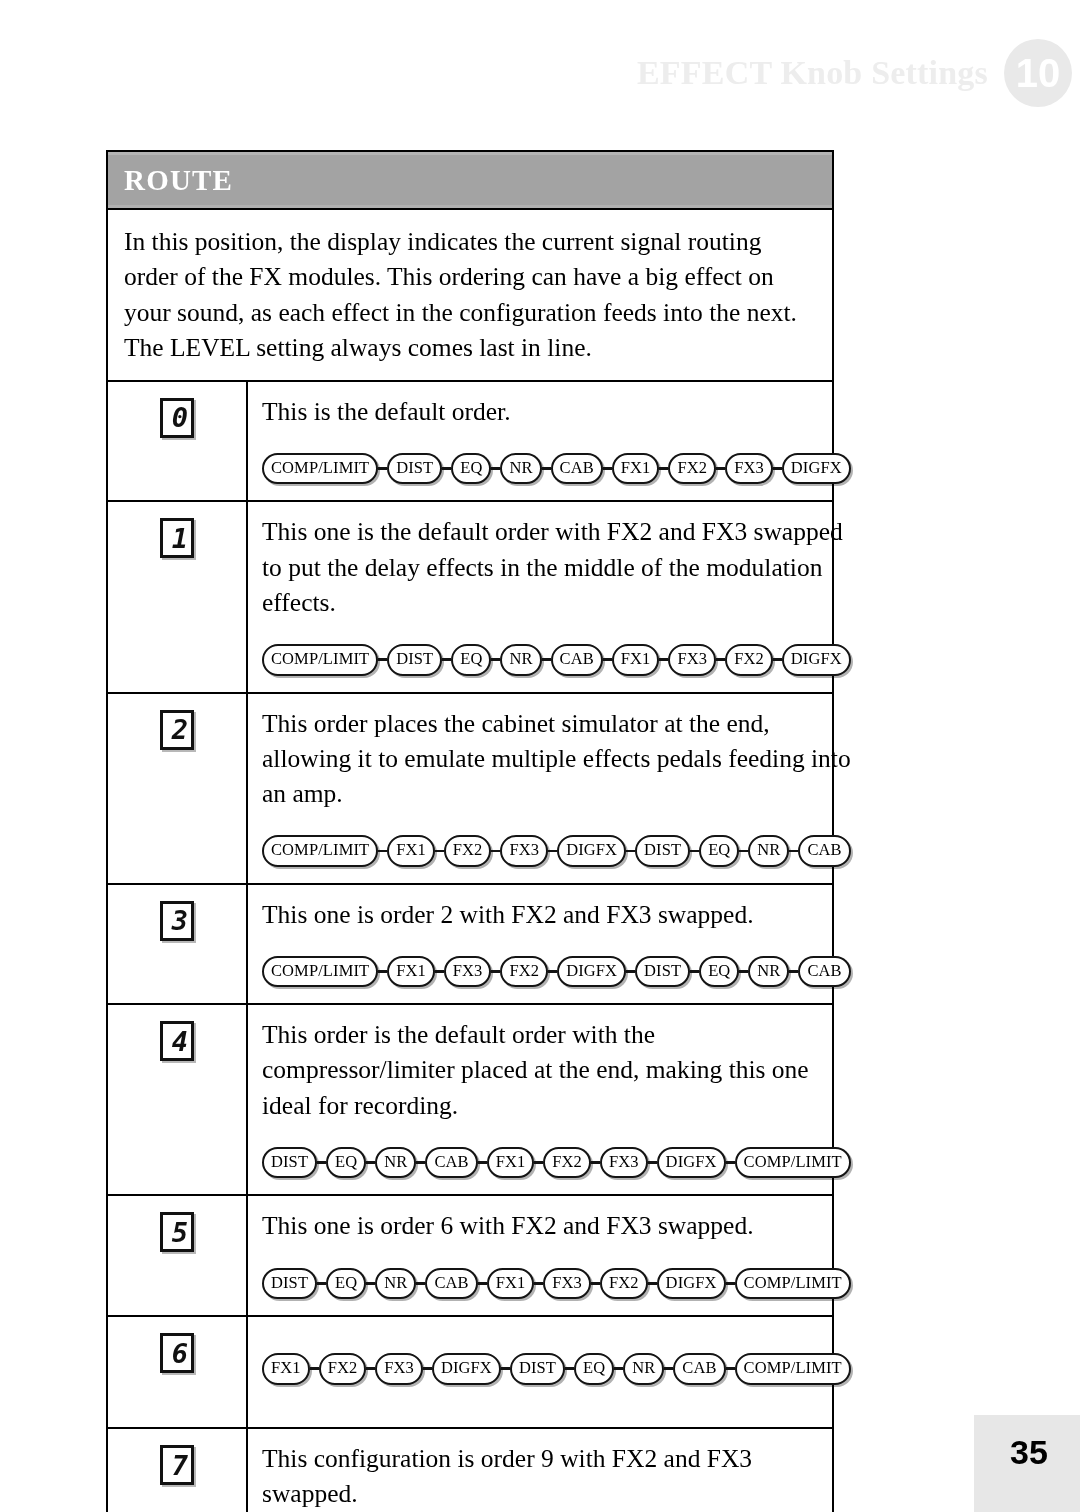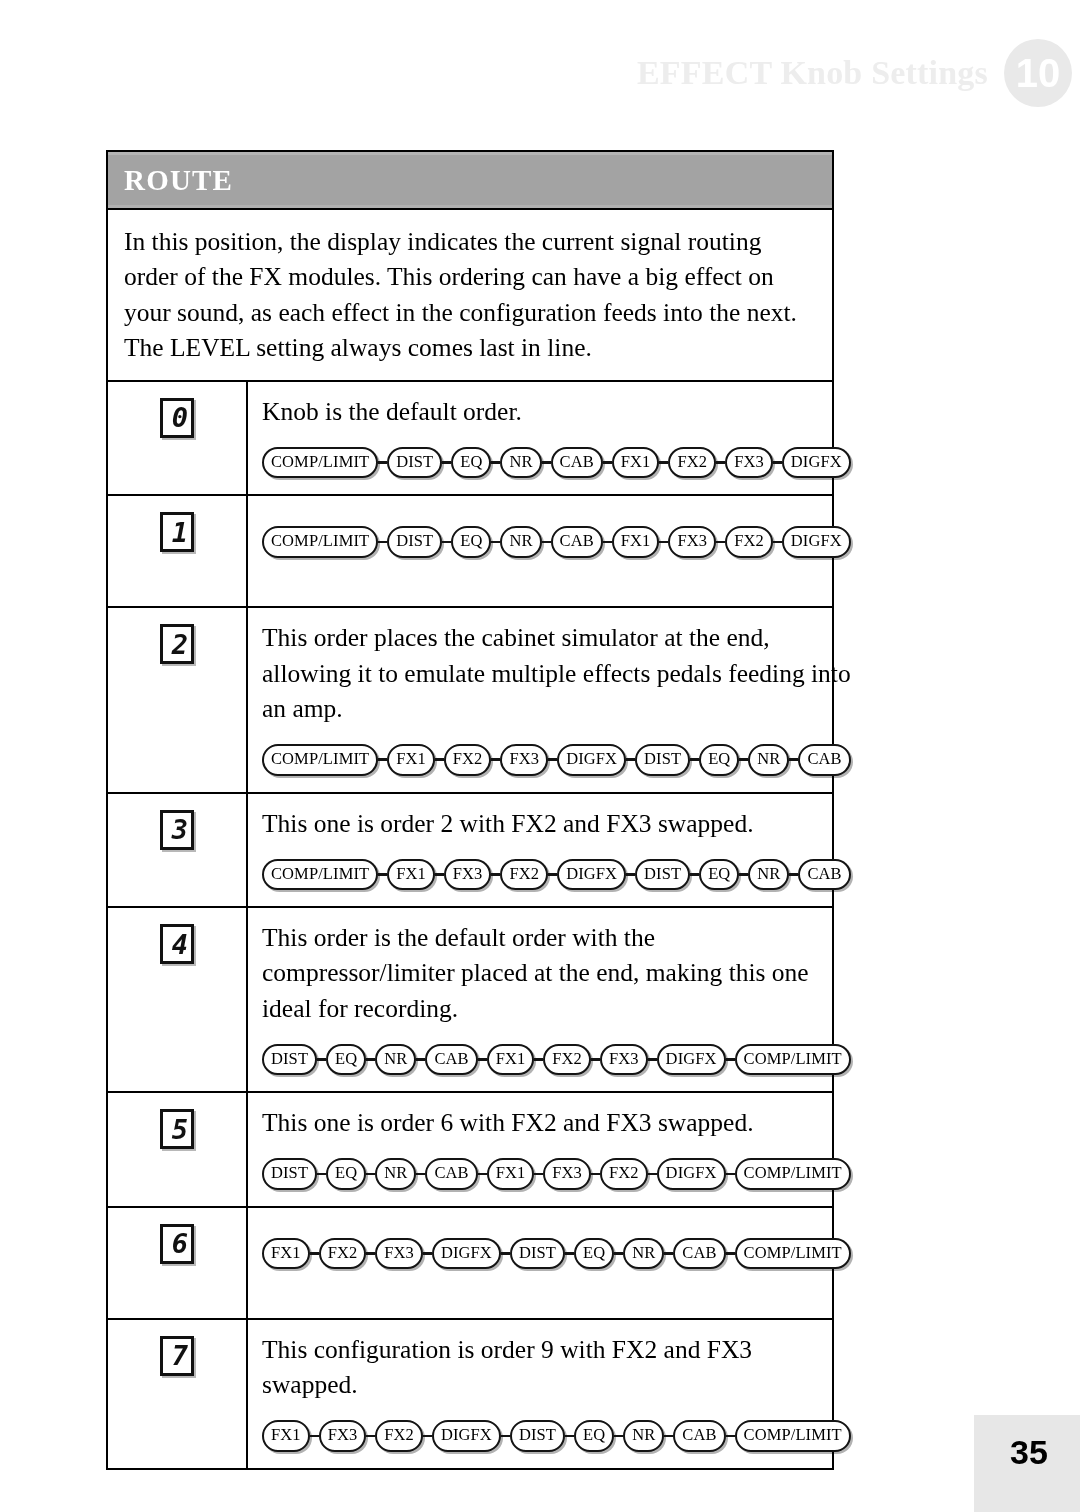--- a/index.html
+++ b/index.html
@@ -144,21 +144,21 @@
     line-height: 1.38;
     color: #000000;
     margin: 0 0 6px 0;
   }
 
   
   .chain {
     display: flex;
     align-items: center;
     flex-wrap: nowrap;
-    margin-top: 18px;
+    margin-top: 24px;
   }
   .chain-node {
     border: 2.2px solid #141414;
     border-radius: 999px;
     background: #ffffff;
     font-family: "Liberation Serif", serif;
     font-size: 16.5px;
     line-height: 1;
     padding: 5px 7px 6px 7px;
     white-space: nowrap;
@@ -211,21 +211,21 @@
   <div class="route-intro">In this position, the display indicates the current signal routing order of the FX modules. This ordering can have a big effect on your sound, as each effect in the configuration feeds into the next. The LEVEL setting always comes last in line.</div>
 
   <div id="rows-container">
       <div class="route-row">
         <div class="row-digit-cell">
           <div class="seg-box">
             <div class="seg-digit">0</div>
           </div>
         </div>
         <div class="row-body-cell">
-          <p class="row-desc">Knob is the default order.</p>
+          <p class="row-desc">This is the default order.</p>
           <div class="chain">
             <span class="chain-node">COMP/LIMIT</span>
             <span class="chain-link"></span>
             <span class="chain-node">DIST</span>
             <span class="chain-link"></span>
             <span class="chain-node">EQ</span>
             <span class="chain-link"></span>
             <span class="chain-node">NR</span>
             <span class="chain-link"></span>
             <span class="chain-node">CAB</span>
@@ -240,20 +240,21 @@
           </div>
         </div>
       </div>
       <div class="route-row">
         <div class="row-digit-cell">
           <div class="seg-box">
             <div class="seg-digit">1</div>
           </div>
         </div>
         <div class="row-body-cell">
+          <p class="row-desc">This one is the default order with FX2 and FX3 swapped to put the delay effects in the middle of the modulation effects.</p>
           <div class="chain">
             <span class="chain-node">COMP/LIMIT</span>
             <span class="chain-link"></span>
             <span class="chain-node">DIST</span>
             <span class="chain-link"></span>
             <span class="chain-node">EQ</span>
             <span class="chain-link"></span>
             <span class="chain-node">NR</span>
             <span class="chain-link"></span>
             <span class="chain-node">CAB</span>

